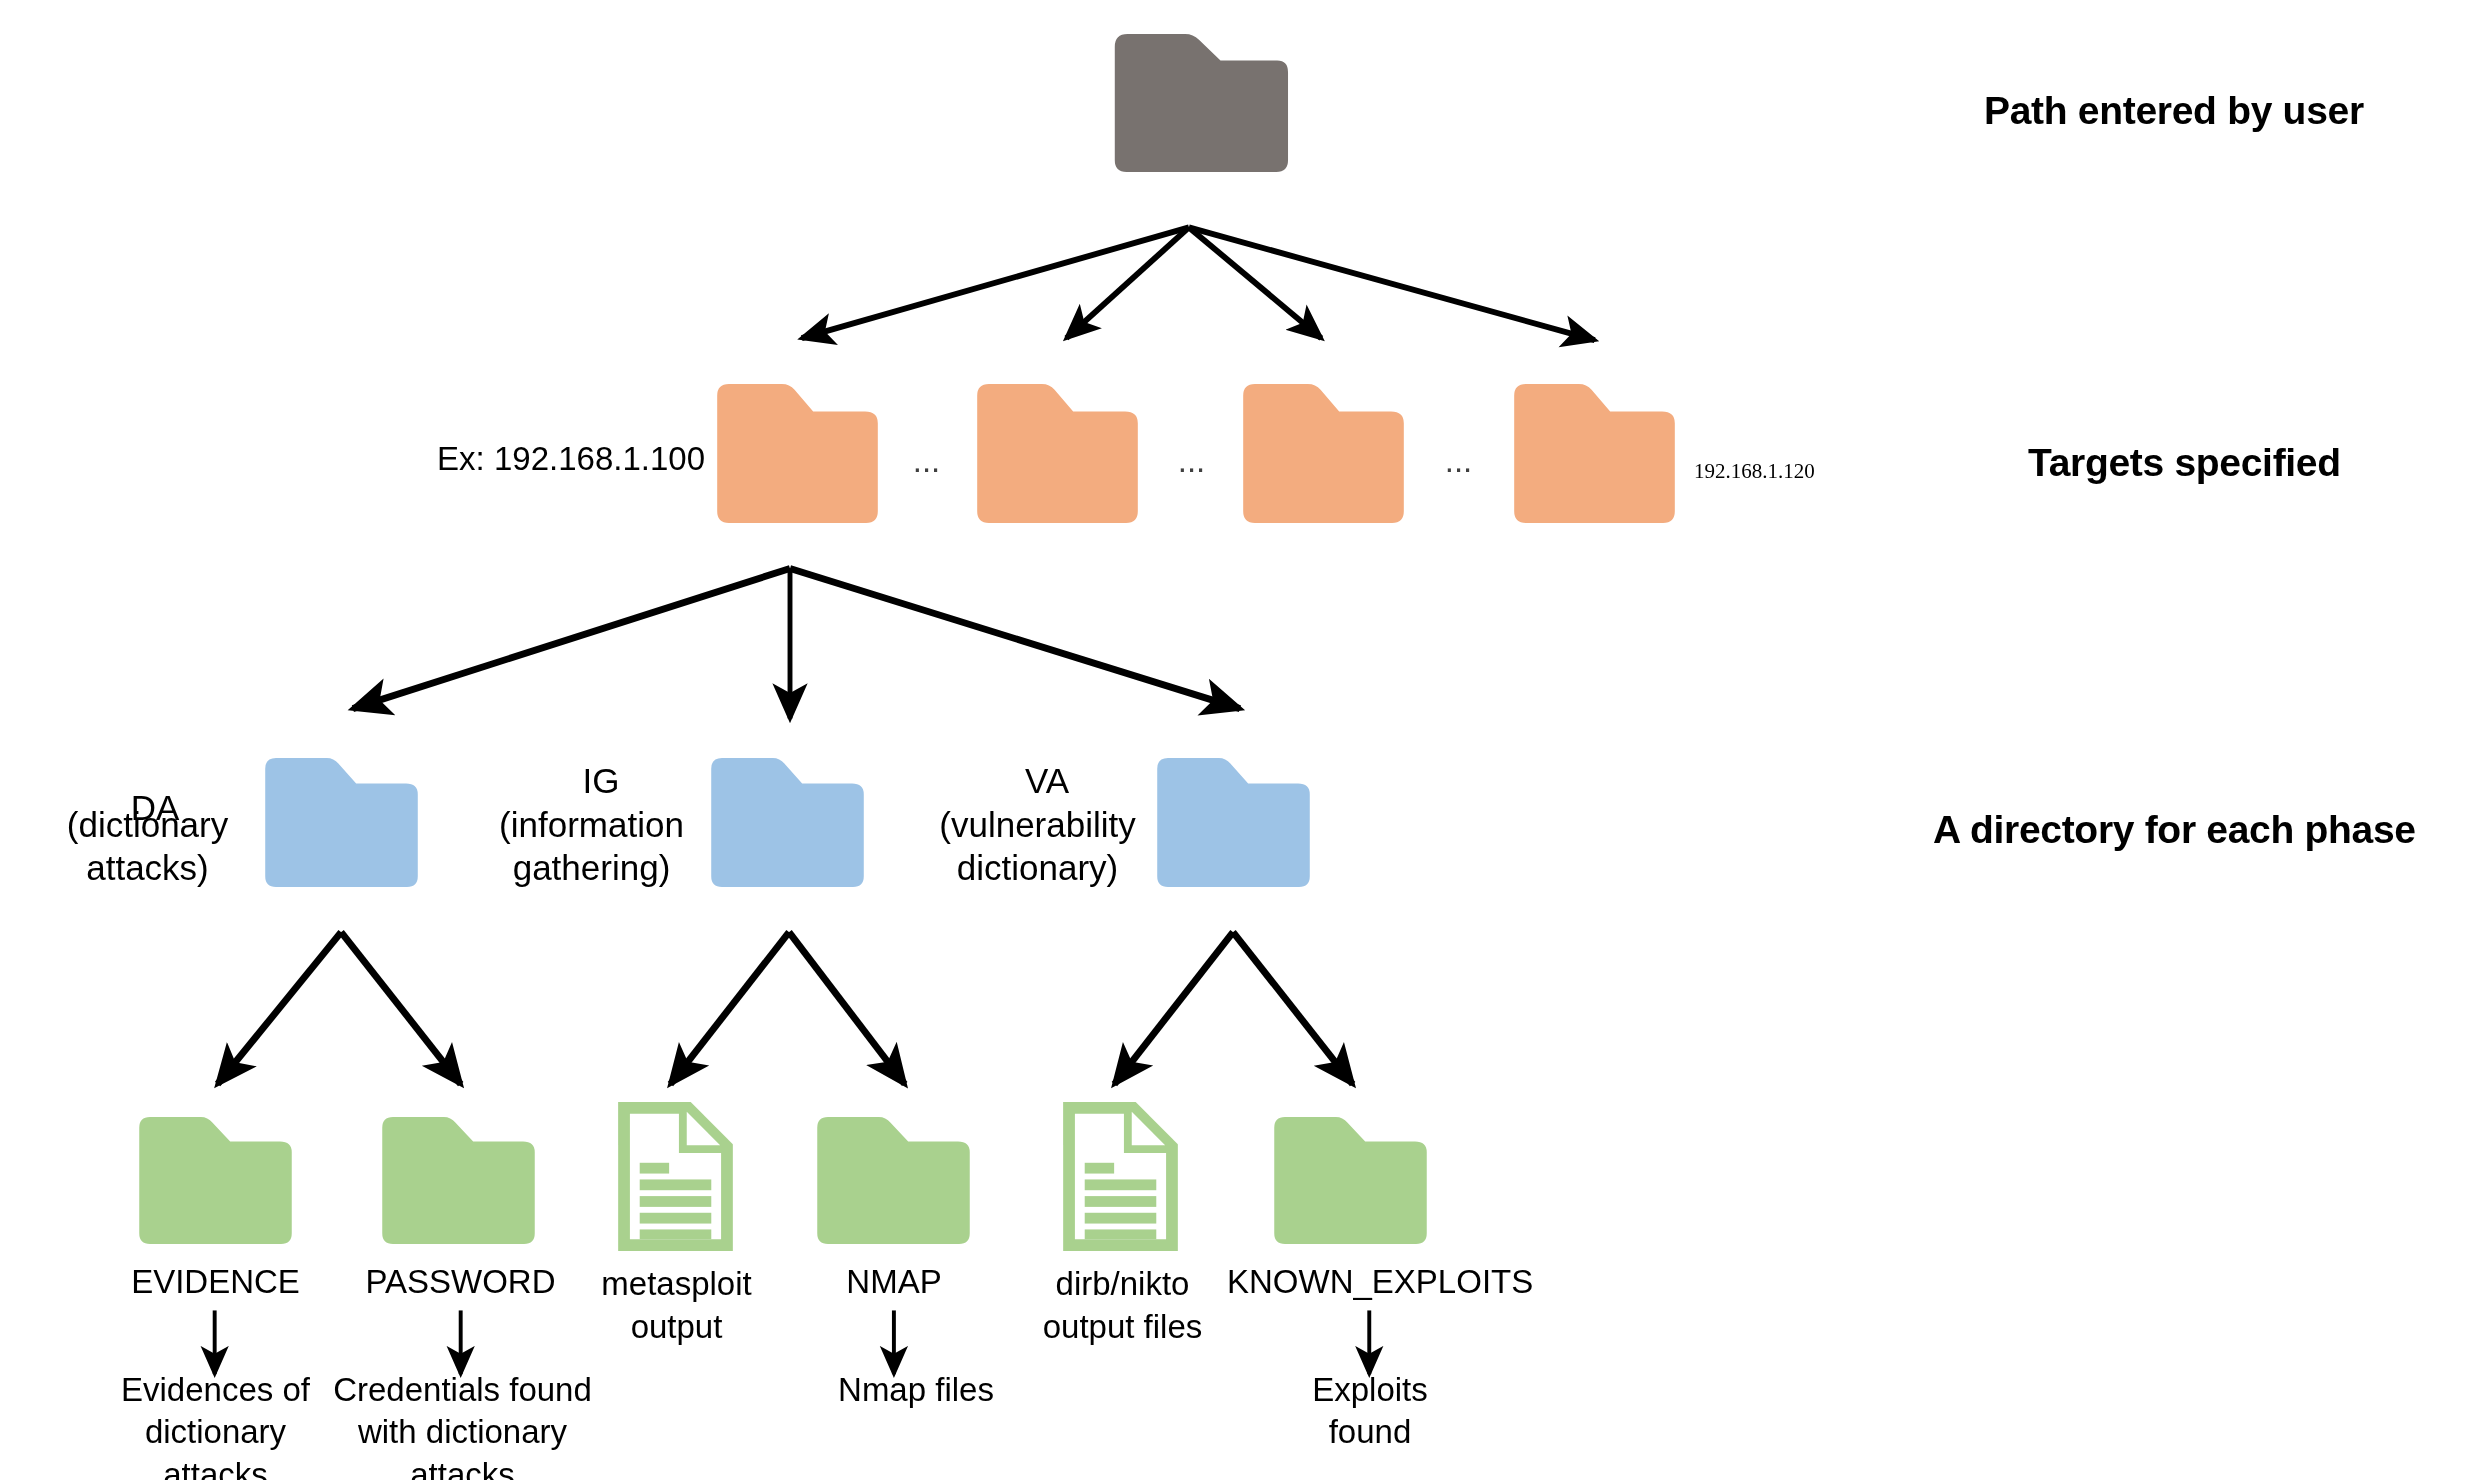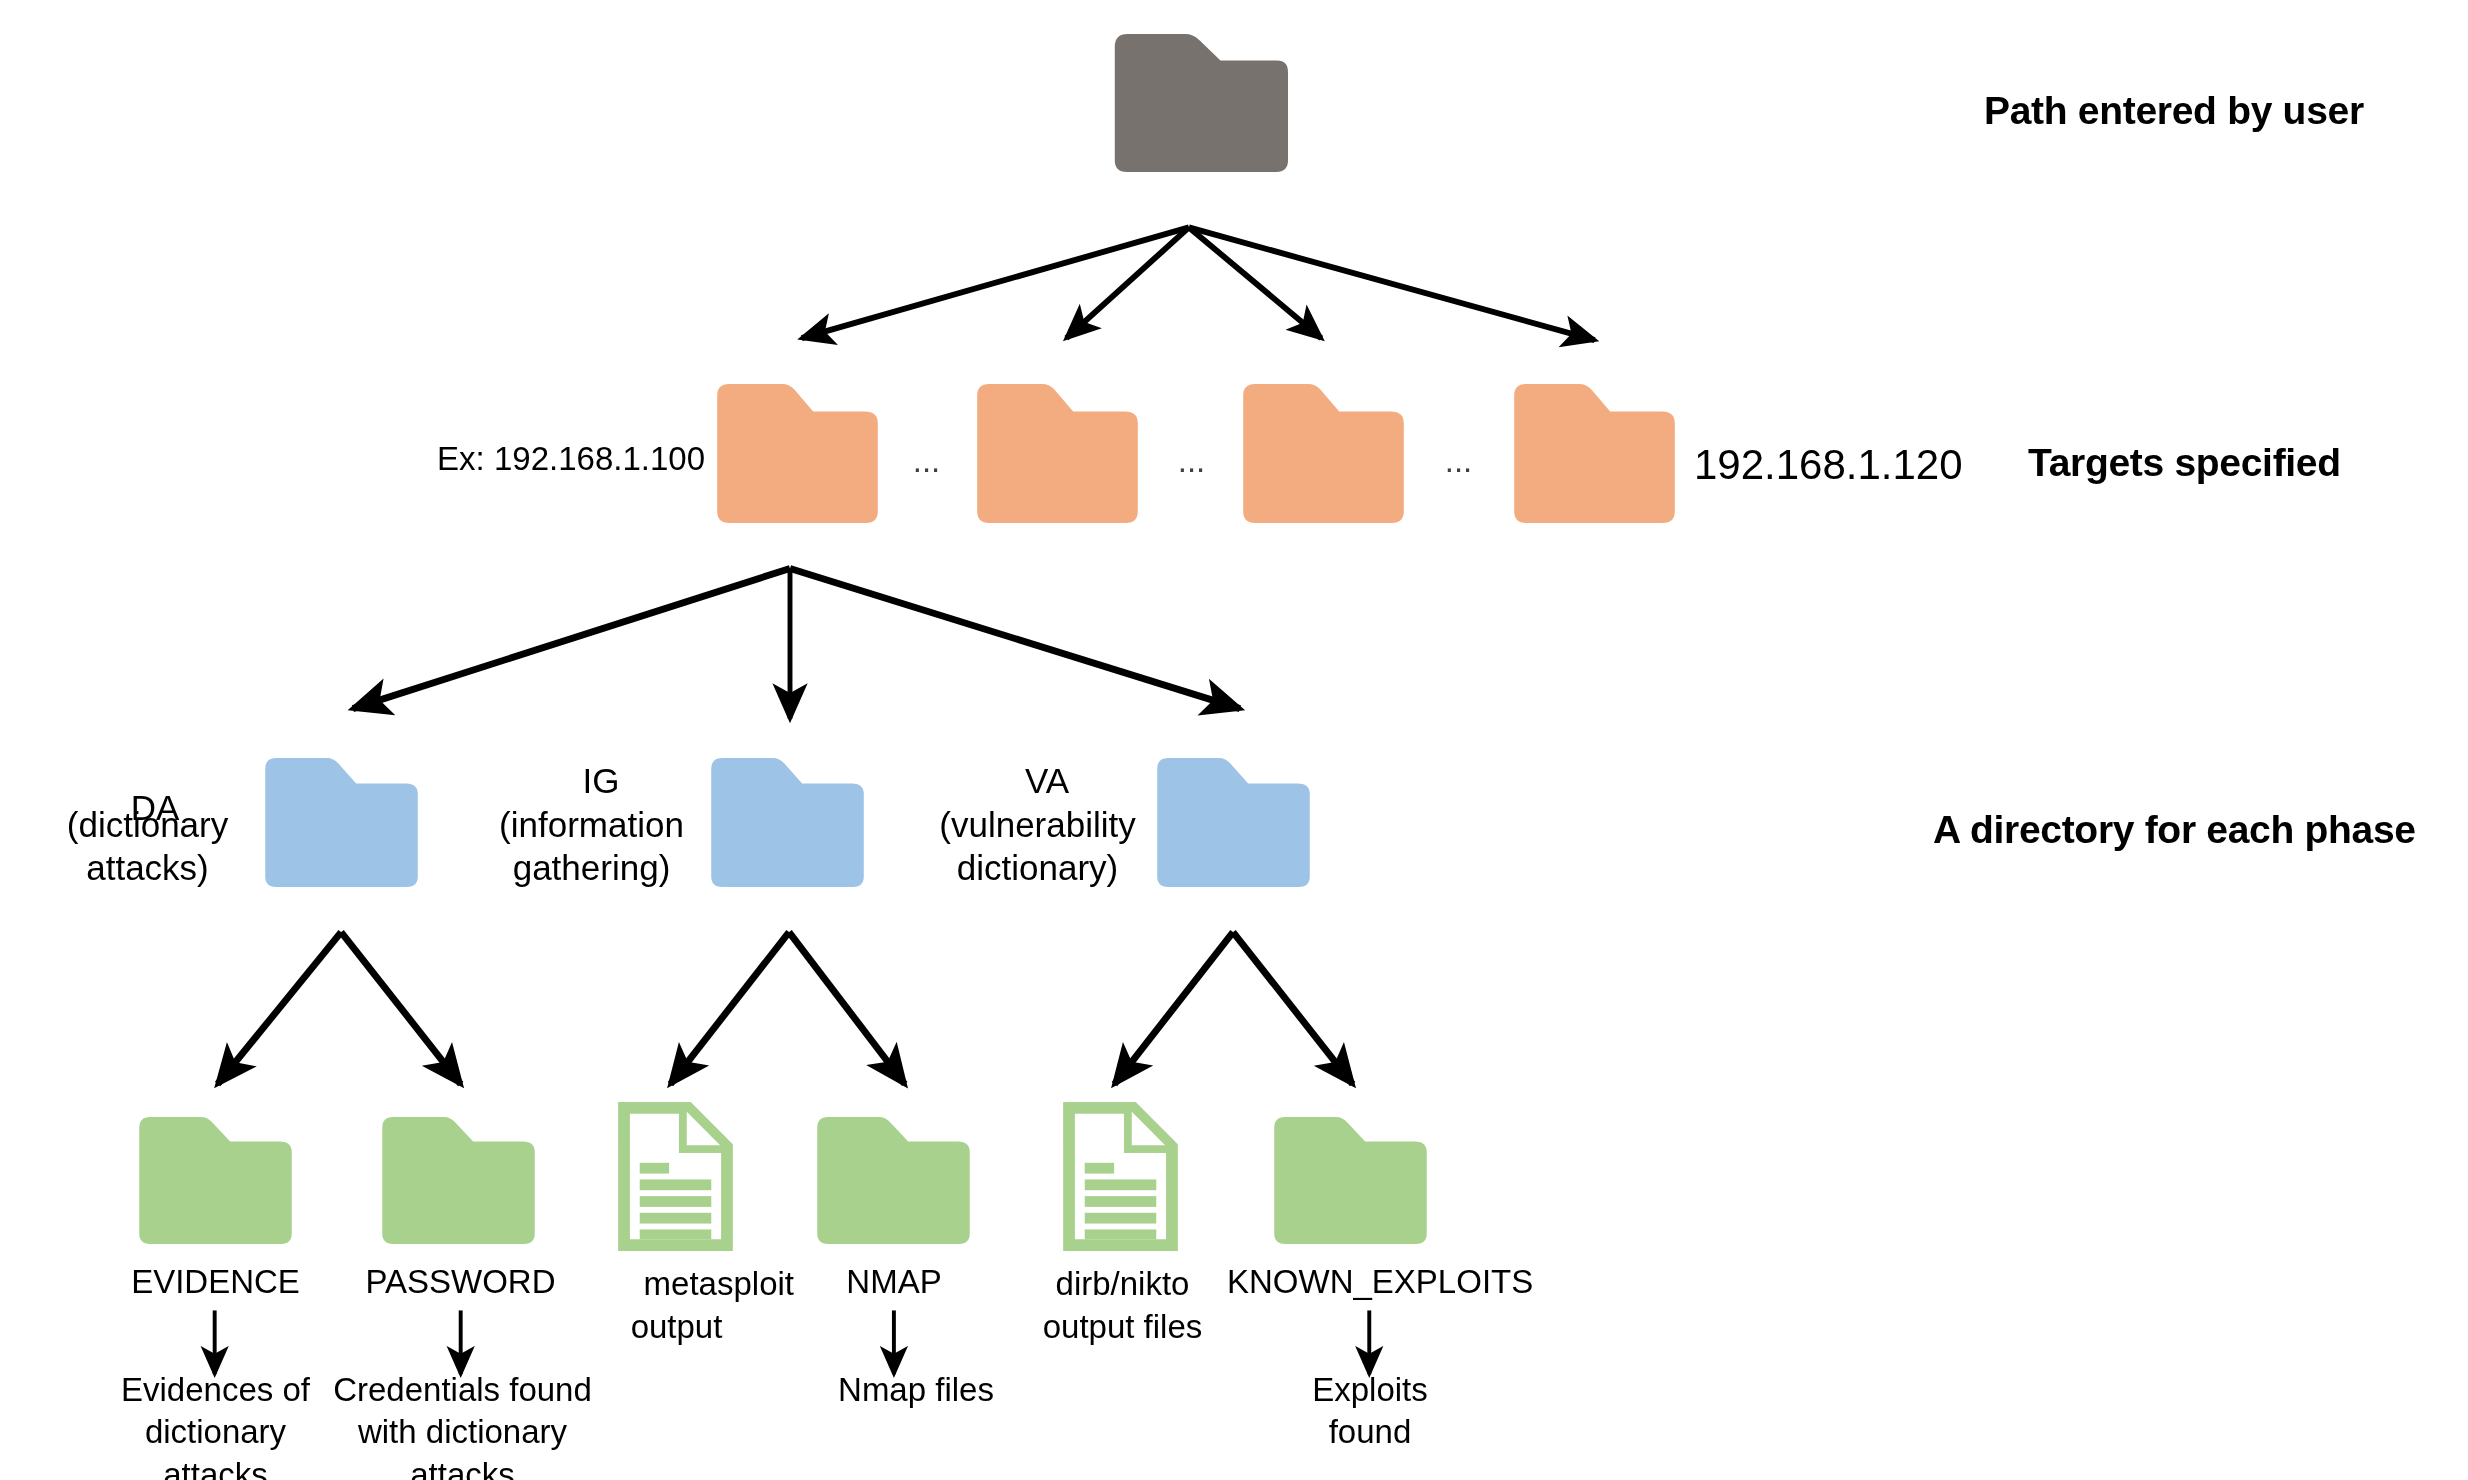--- a/index.html
+++ b/index.html
@@ -126,21 +126,21 @@
     </svg>
   </div>
   <div class="folder" style="left:1512px; top:382px; width:165px; height:143px;">
     <svg width="165" height="143" viewBox="0 0 168 146">
       <path d="M2,14 Q2,2 14,2 L68,2 Q76,2 81,8 L100,30 L153,30 Q166,30 166,42
                L166,132 Q166,144 154,144 L14,144 Q2,144 2,132 Z" fill="#f3ac7f"></path>
     </svg>
   </div>
 
   <div class="txt right" style="left:372px; top:439px; width:333px; font-size:33px;">Ex: 192.168.1.100</div>
-  <div class="txt left" style="left:1694px; top:439px; width:333px; font-size:42px;">192.168.1.120</div>
+  <div class="txt left" style="left:1694px; top:459px; width:333px; font-size:21px;font-family:Liberation Serif, serif;">192.168.1.120</div>
 
   <div class="txt ellipsis" style="left:892px; top:441px; width:69px;">...</div>
   <div class="txt ellipsis" style="left:1157px; top:441px; width:69px;">...</div>
   <div class="txt ellipsis" style="left:1424px; top:441px; width:69px;">...</div>
 
   <div class="folder" style="left:263px; top:756px; width:157px; height:133px;">
     <svg width="157" height="133" viewBox="0 0 160 136">
       <path d="M2,13 Q2,2 13,2 L65,2 Q72,2 77,8 L95,28 L146,28 Q158,28 158,39
                L158,123 Q158,134 147,134 L13,134 Q2,134 2,123 Z" fill="#9dc3e6"></path>
     </svg>
@@ -197,21 +197,21 @@
       <path d="M0,0 L74,0 L117,43 L117,152 L0,152 Z" fill="#a9d18e"></path>
       <path d="M12,12 L62,12 L62,52 L105,52 L105,140 L12,140 Z" fill="#ffffff"></path>
       <path d="M70,10 L70,44 L104,44 Z" fill="#ffffff"></path>
       <rect x="22" y="62" width="30" height="11" fill="#a9d18e"></rect>
       <rect x="22" y="79" width="73" height="11" fill="#a9d18e"></rect>
       <rect x="22" y="96" width="73" height="11" fill="#a9d18e"></rect>
       <rect x="22" y="113" width="73" height="11" fill="#a9d18e"></rect>
       <rect x="22" y="130" width="73" height="10" fill="#a9d18e"></rect>
     </svg>
   </div>
-  <div class="txt leaf-label" style="left:559px; top:1264px; width:235px;text-align:right;">metasploit</div>
+  <div class="txt leaf-label" style="left:559px; top:1264px; width:235px;">metasploit</div>
   <div class="txt leaf-label" style="left:559px; top:1307px; width:235px;">output</div>
 
   <div class="folder" style="left:815px; top:1115px; width:157px; height:131px;">
     <svg width="157" height="131" viewBox="0 0 160 134">
       <path d="M2,13 Q2,2 13,2 L65,2 Q72,2 77,8 L95,27 L146,27 Q158,27 158,38
                L158,121 Q158,132 147,132 L13,132 Q2,132 2,121 Z" fill="#a9d18e"></path>
     </svg>
   </div>
   <div class="txt leaf-label" style="left:786px; top:1262px; width:216px;">NMAP</div>
   <div class="txt desc-label" style="left:796px; top:1370px; width:240px;">Nmap files</div>

